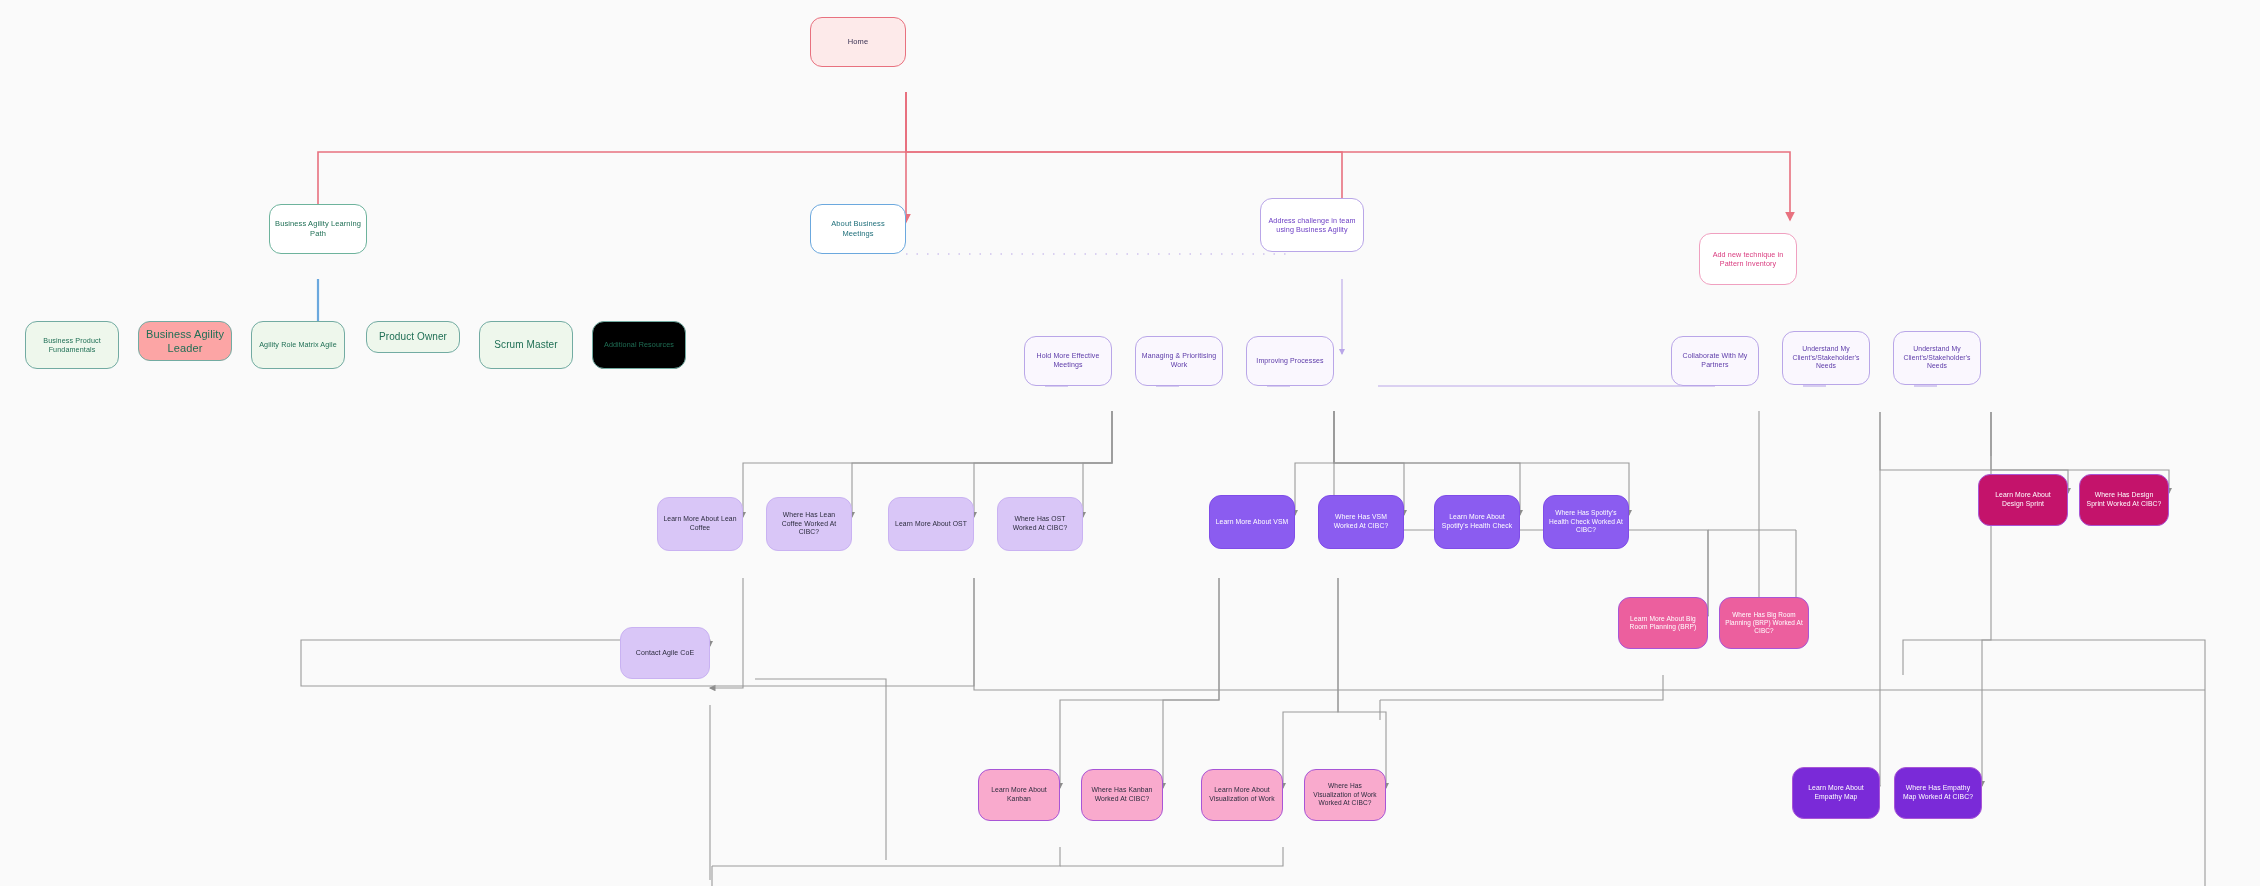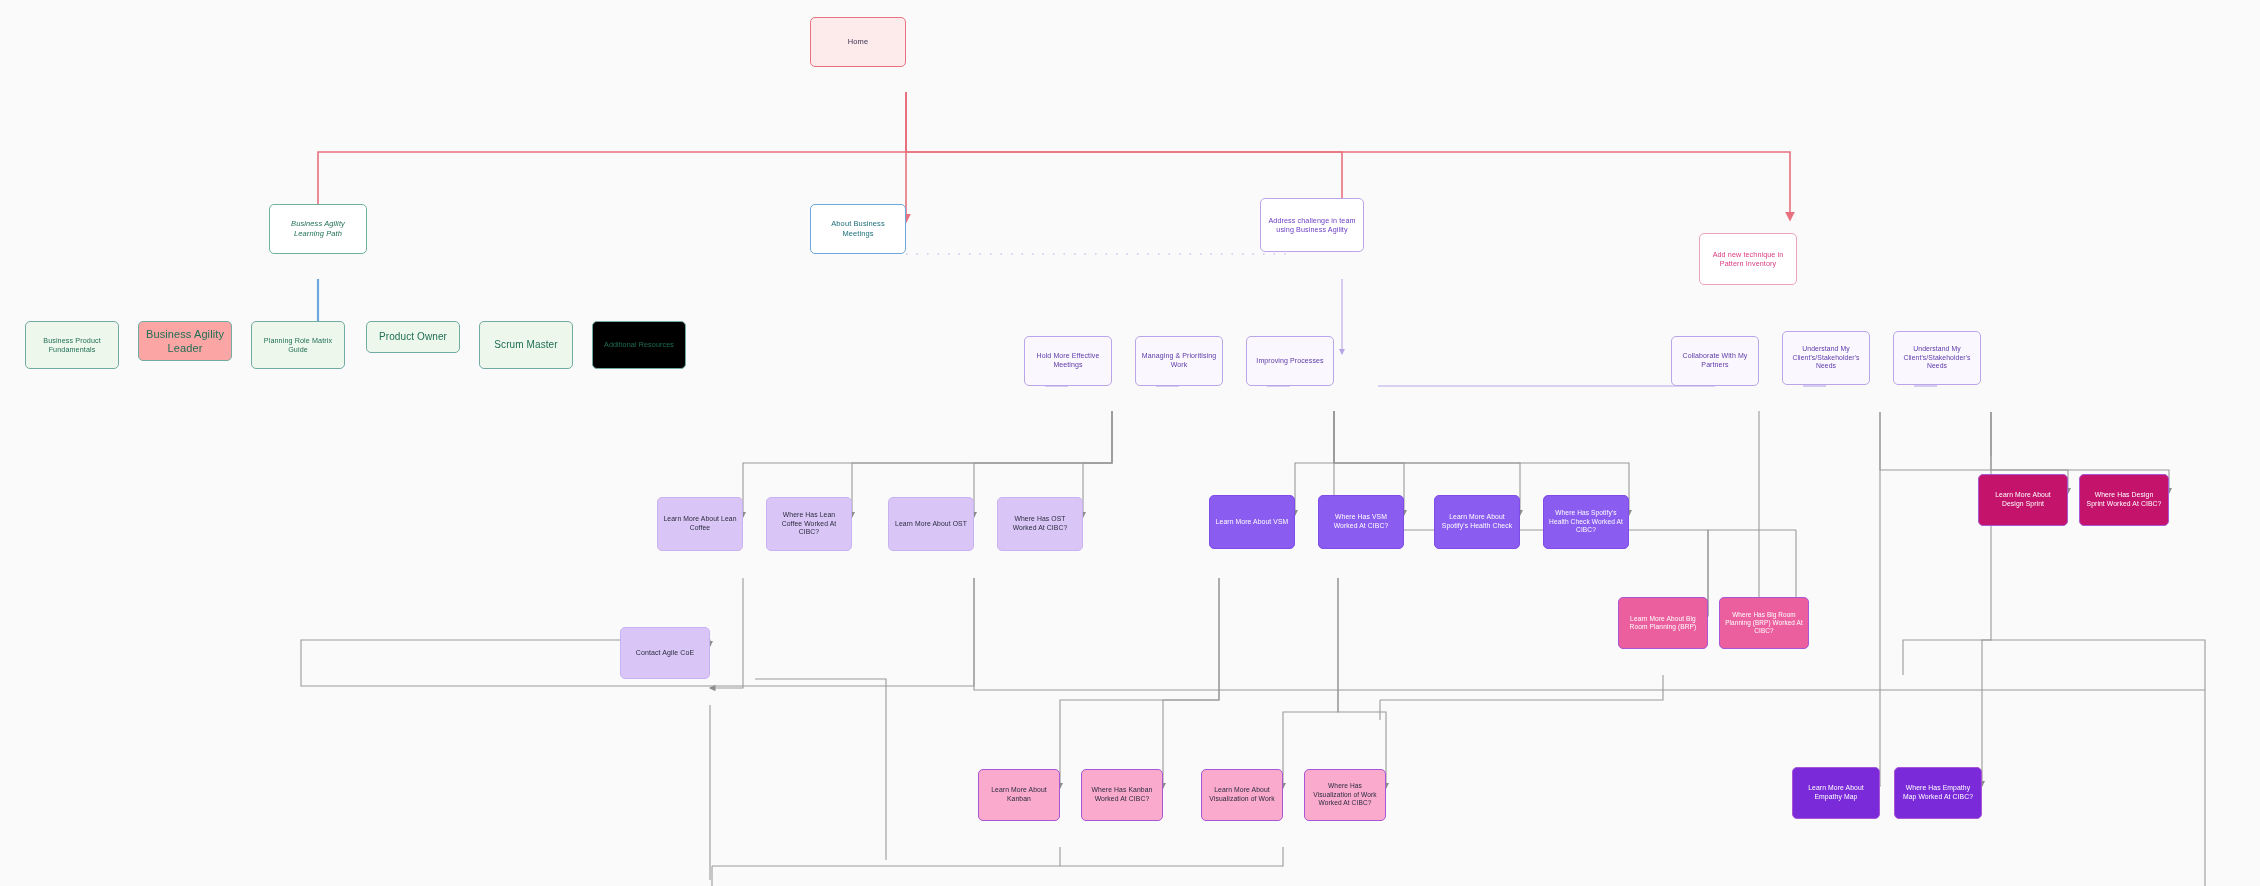--- a/index.html
+++ b/index.html
@@ -9,21 +9,21 @@
     background: #fafafa;
     font-family: "Liberation Sans", sans-serif;
     overflow: hidden;
   }
   #canvas { position: relative; width: 2260px; height: 886px; }
   #edges { position: absolute; left:0; top:0; width:2260px; height:886px; }
   .node {
     position: absolute;
     display: flex; align-items: center; justify-content: center;
     text-align: center;
-    border-radius: 5px;
+    border-radius: 12px;
     border-width: 1.5px; border-style: solid;
     line-height: 1.28;
     padding: 3px 5px;
     letter-spacing: 0.1px;
     z-index: 5;
   }
   .node span { display:block; width:100%; }
 </style>
 </head>
 <body>
@@ -107,40 +107,40 @@
 
       <path d="M1903,675 L1903,640 L2205,640 L2205,886"></path>
       <path d="M1663,675 L1663,700 L1380,700"></path>
       <path d="M1380,700 L1380,720"></path>
     </g>
   </svg>
 
 <div class="node" style="left: 810px; top: 17px; width: 96px; height: 50px; background: rgb(253, 234, 234); border-color: rgb(232, 113, 127); color: rgb(59, 51, 85); font-size: 7.5px;">
       <span>Home</span>
     </div>
-    <div class="node" style="left: 269px; top: 204px; width: 98px; height: 50px; background: rgb(255, 255, 255); border-color: rgb(109, 179, 156); color: rgb(31, 111, 85); font-size: 7.5px; font-style: italic;">
+    <div class="node" style="left: 269px; top: 204px; width: 98px; height: 50px; background: rgb(255, 255, 255); border-color: rgb(109, 179, 156); color: rgb(31, 111, 85); font-size: 7.5px;">
       <span>Business Agility Learning Path</span>
     </div>
     <div class="node" style="left: 810px; top: 204px; width: 96px; height: 50px; background: rgb(255, 255, 255); border-color: rgb(107, 168, 222); color: rgb(31, 111, 122); font-size: 7.5px;">
       <span>About Business Meetings</span>
     </div>
     <div class="node" style="left: 1260px; top: 198px; width: 104px; height: 54px; background: rgb(255, 255, 255); border-color: rgb(185, 166, 232); color: rgb(108, 63, 196); font-size: 7.2px;">
       <span>Address challenge in team using Business Agility</span>
     </div>
     <div class="node" style="left: 1699px; top: 201px; width: 98px; height: 52px; background: rgb(255, 255, 255); border-color: rgb(240, 160, 192); color: rgb(217, 58, 126); font-size: 7.2px; margin-top: 32px;">
       <span>Add new technique in Pattern Inventory</span>
     </div>
     <div class="node" style="left: 25px; top: 321px; width: 94px; height: 48px; background: rgb(238, 247, 236); border-color: rgb(114, 171, 162); color: rgb(31, 111, 85); font-size: 7.2px;">
       <span>Business Product Fundamentals</span>
     </div>
     <div class="node" style="left: 138px; top: 321px; width: 94px; height: 40px; background: #fca5a5; border-color: rgb(114, 171, 162); color: rgb(31, 111, 85); font-size: 11px;">
       <span>Business Agility Leader</span>
     </div>
     <div class="node" style="left: 251px; top: 321px; width: 94px; height: 48px; background: rgb(238, 247, 236); border-color: rgb(114, 171, 162); color: rgb(31, 111, 85); font-size: 7.2px;">
-      <span>Planning Role Matrix Guide</span>
+      <span>Agility Role Matrix Agile</span>
     </div>
     <div class="node" style="left: 366px; top: 321px; width: 94px; height: 32px; background: rgb(238, 247, 236); border-color: rgb(114, 171, 162); color: rgb(31, 111, 85); font-size: 10px;">
       <span>Product Owner</span>
     </div>
     <div class="node" style="left: 479px; top: 321px; width: 94px; height: 48px; background: rgb(238, 247, 236); border-color: rgb(114, 171, 162); color: rgb(31, 111, 85); font-size: 10px;">
       <span>Scrum Master</span>
     </div>
     <div class="node" style="left: 592px; top: 321px; width: 94px; height: 48px; background: #000000; border-color: rgb(114, 171, 162); color: rgb(31, 111, 85); font-size: 7.2px;">
       <span>Additional Resources</span>
     </div>

